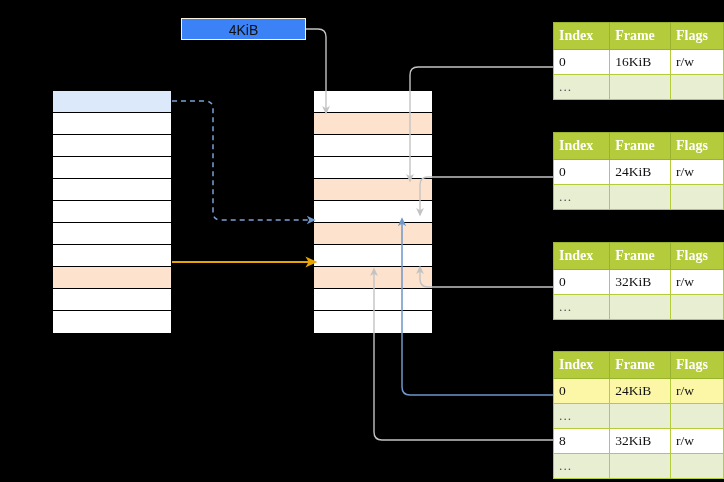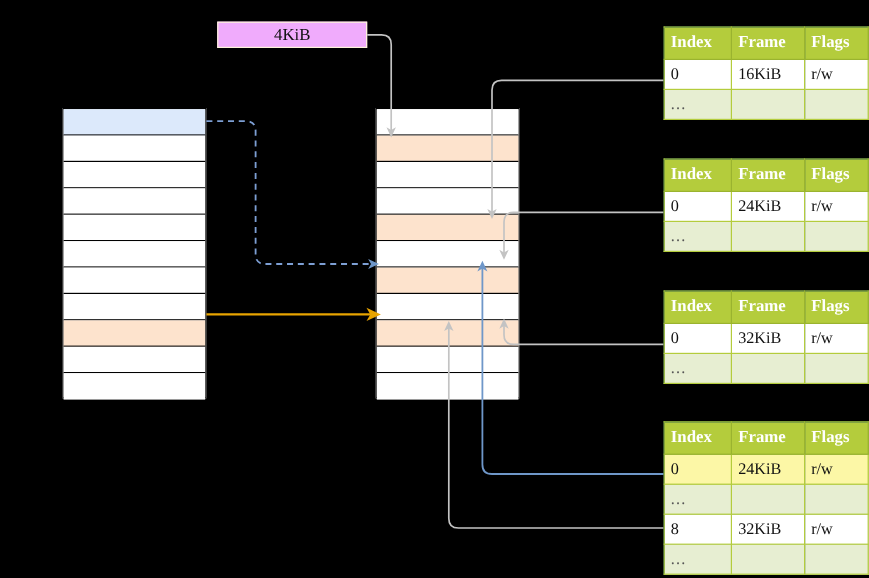--- a/index.html
+++ b/index.html
@@ -4,39 +4,39 @@
 <style>
   html,body{margin:0;padding:0;background:#000;}
   body{width:724px;height:482px;overflow:hidden;font-family:"Liberation Serif",serif;}
   #stage{position:relative;width:724px;height:482px;background:#000;}
 
   
   .abs{position:absolute;box-sizing:border-box;}
 
   
   .labelbox{
-    background:#f0abfc;border:1px solid #fdf3da;
+    background:#3b82f6;border:1px solid #fdf3da;
     color:#111;font-size:14px;line-height:22px;
-    text-align:center;font-family:Liberation Serif, serif;
+    text-align:center;font-family:Liberation Sans, sans-serif;
   }
 
   
   .col{border:1px solid #000;background:#fff;}
   .cell{
     box-sizing:border-box;width:100%;height:22px;
     border-bottom:1px solid #000;background:#fff;
   }
   .cell:last-child{border-bottom:none;}
   .cell.blue{background:#dce9fb;}
   .cell.peach{background:#fde3cd;}
 
   
   table.pt{
-    border-collapse:collapse;background:#0c4a6e;
-    font-family:"Liberation Serif",serif;font-size:13.5px;color:#111;
+    border-collapse:collapse;background:#fde047;
+    font-family:"Liberation Serif",serif;font-size:13.5px;color:#111;border-radius:10px;
   }
   table.pt th{
     background:#b4cc3c;color:#fff;font-weight:bold;
     border:1px solid #9ab32f;text-align:left;
     padding:2px 5px;height:22px;font-size:14px;
   }
   table.pt td{
     border:1px solid #b4cc3c;padding:1px 5px;height:22px;
     background:#fff;vertical-align:middle;
   }

